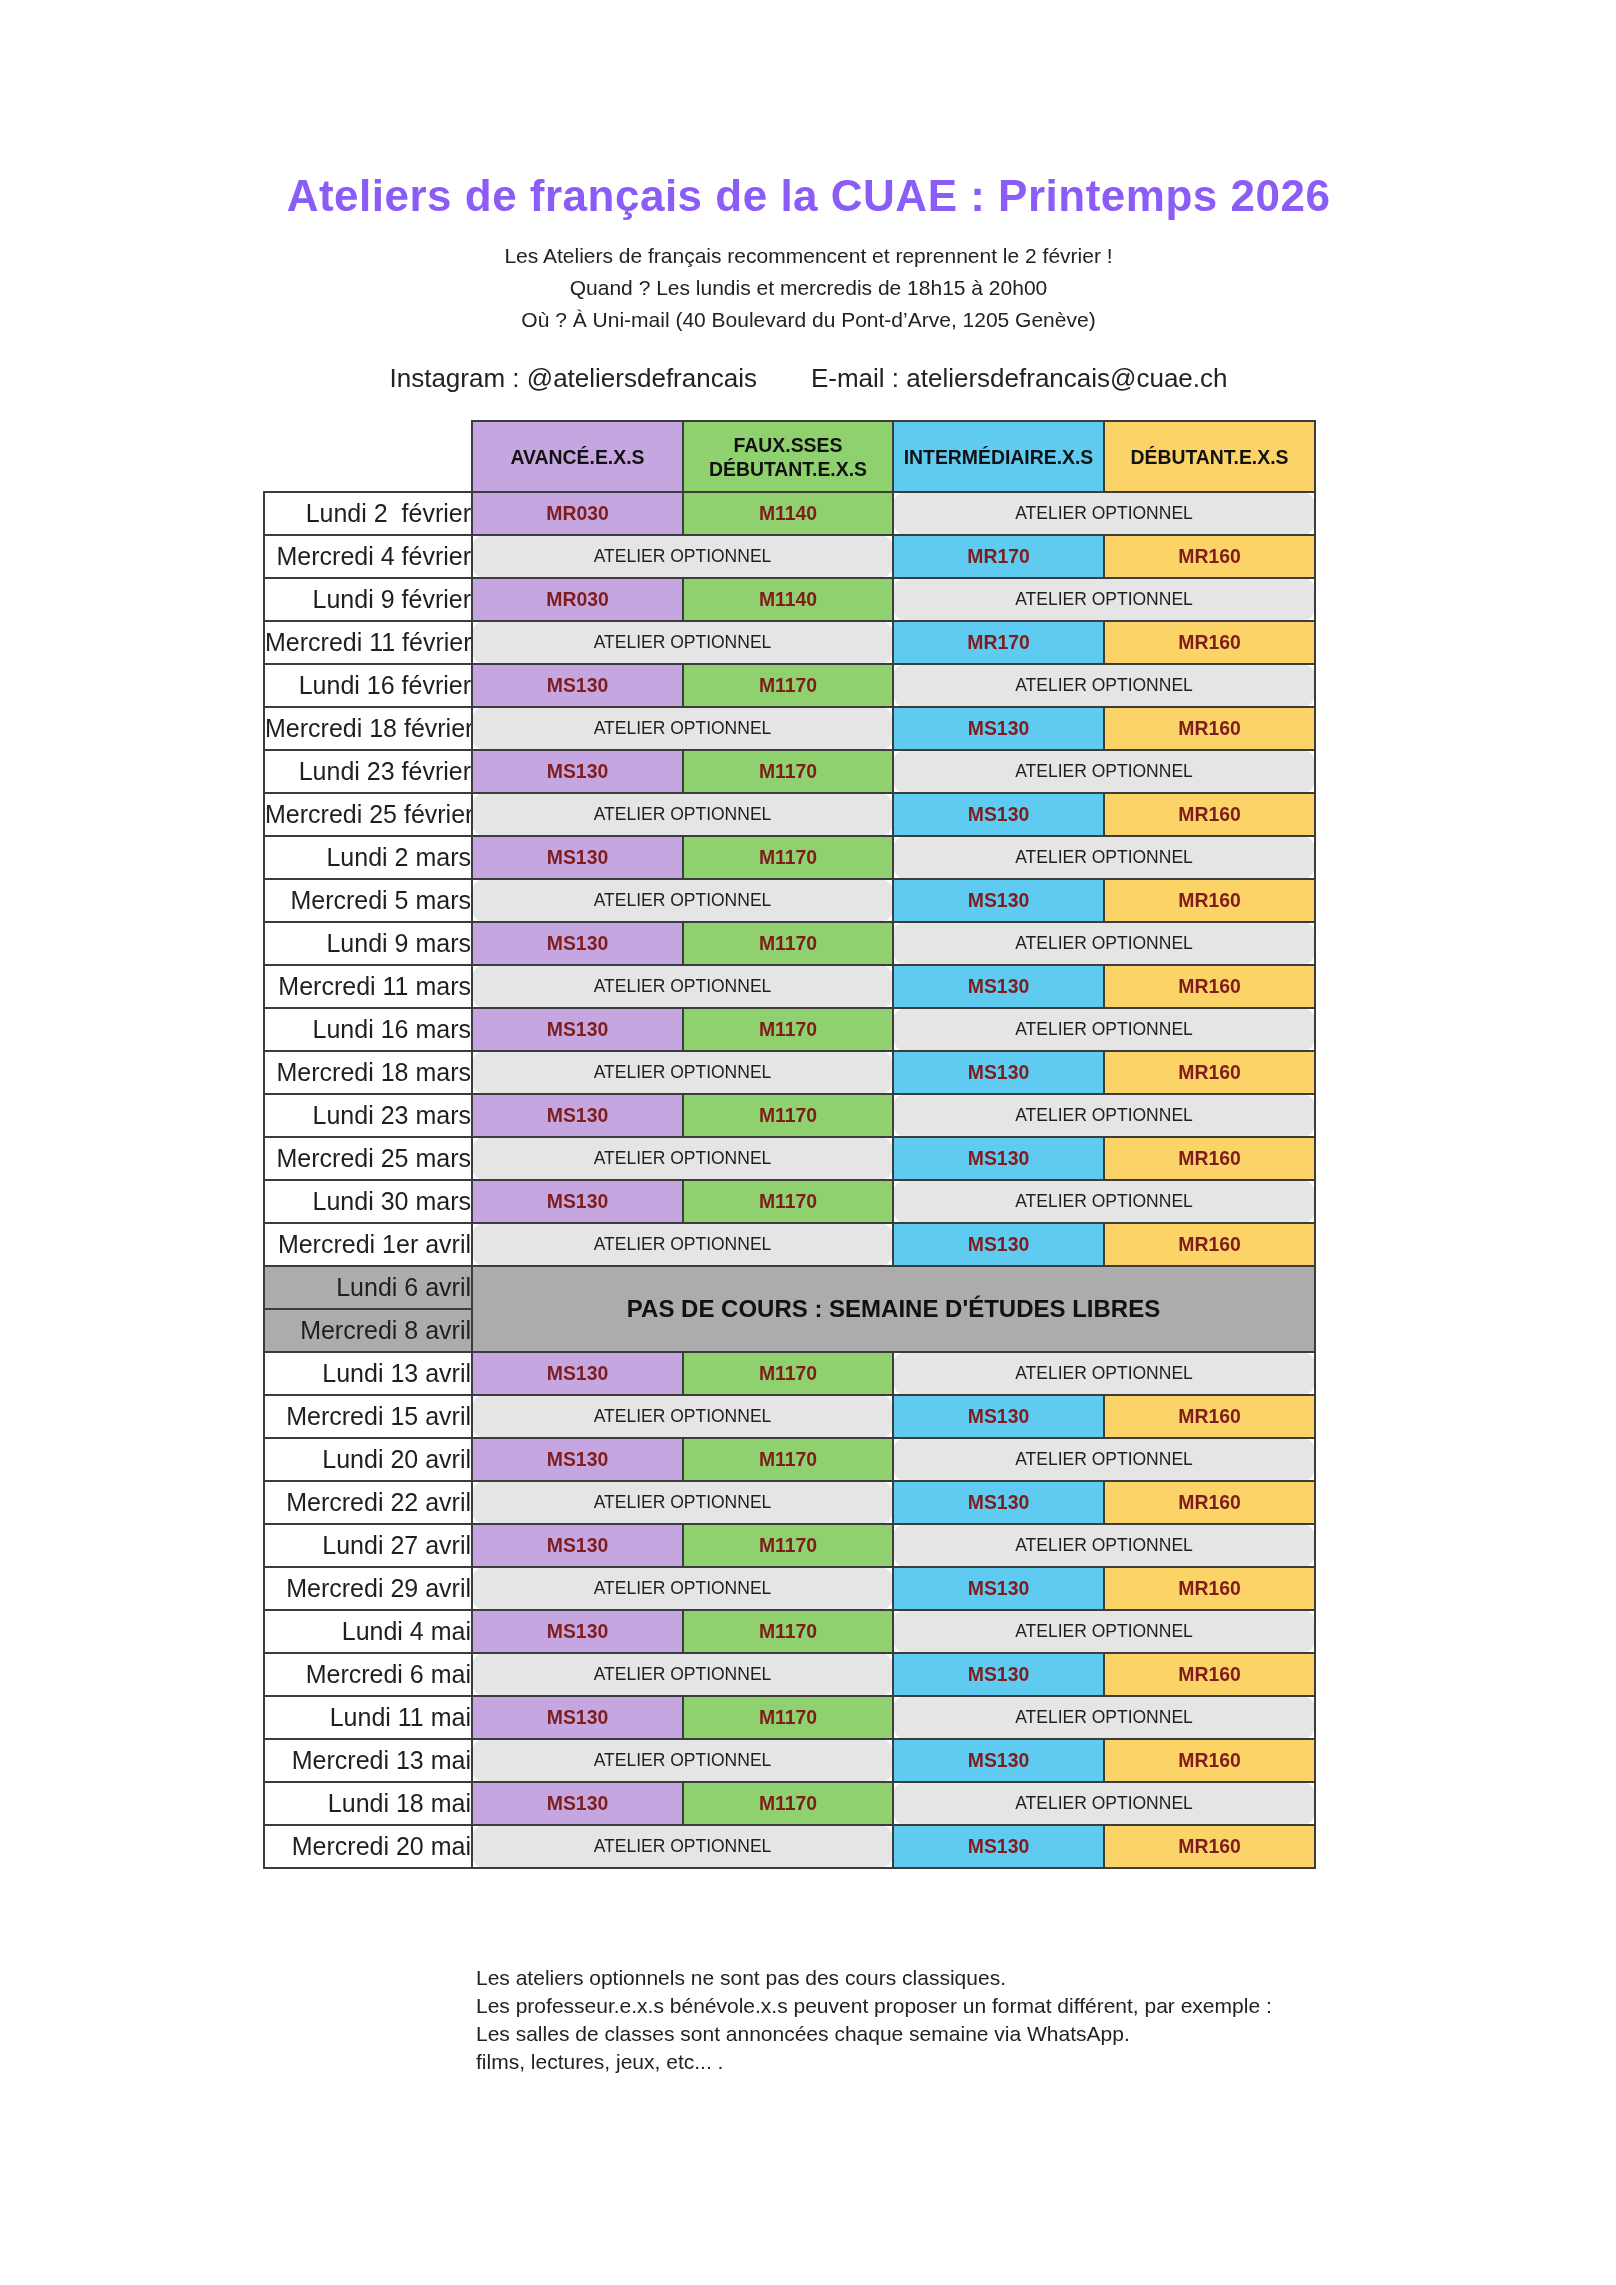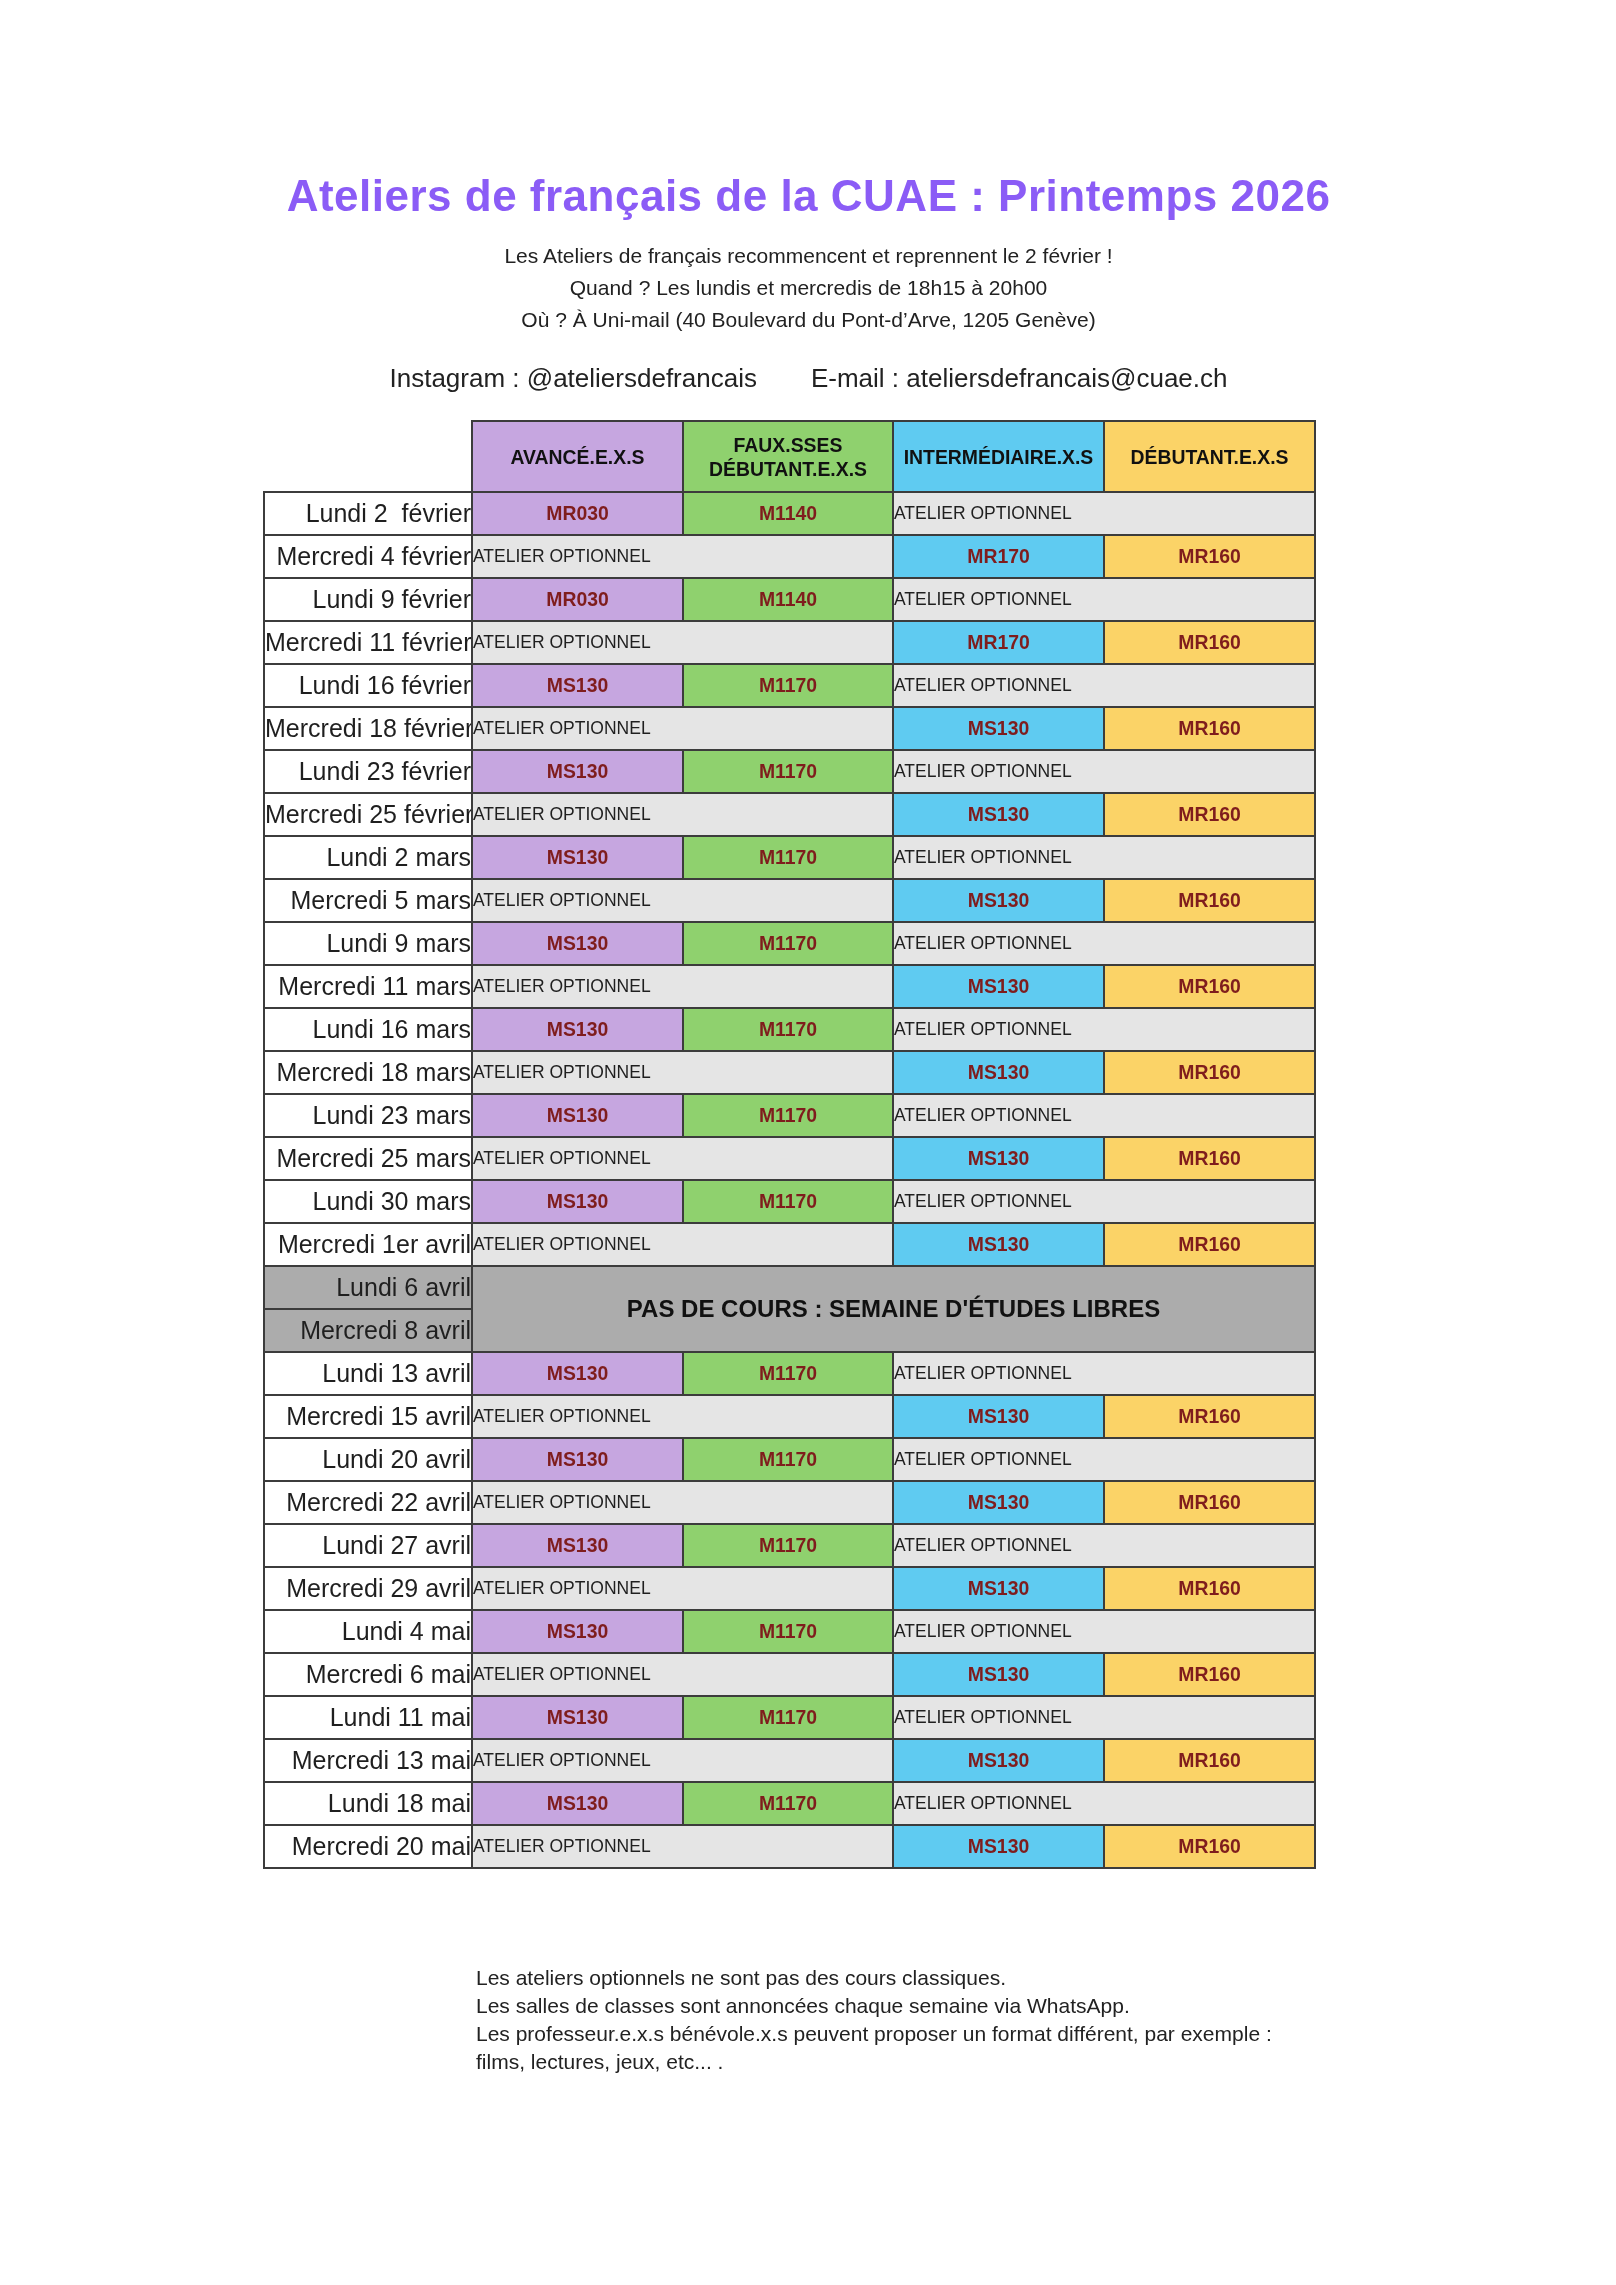--- a/index.html
+++ b/index.html
@@ -88,22 +88,24 @@
   }
   td.cell-code {
     text-align: center;
     font-size: 19.4px;
     font-weight: bold;
     color: #7f1d1d;
     margin-left: 28px;
   }
   td.cell-optional {
     background: var(--c-optional, #E5E5E5);
+    text-align: center;
     font-size: 17.5px;
     color: #1f1f1f;
+    border-radius: 13px;
   }
   td.cell-closed {
     background: var(--c-closed, #ACACAC);
     text-align: center;
     font-size: 24px;
     font-weight: bold;
     color: #111111;
   }
   td.closed-date { background: var(--c-closed, #ACACAC); }
   td.closed-first  { border-bottom-width: 1.8px; }
@@ -341,19 +343,19 @@
             <td class="cell-optional" colspan="2">ATELIER OPTIONNEL</td>
             <td class="cell-code col-inter">MS130</td>
             <td class="cell-code col-debutant">MR160</td>
           </tr>
         </tbody>
     </table>
   </div>
 
   <div class="footer-notes">
     <div>Les ateliers optionnels ne sont pas des cours classiques.</div>
+    <div>Les professeur.e.x.s bénévole.x.s peuvent proposer un format différent, par exemple :</div>
     <div>Les salles de classes sont annoncées chaque semaine via WhatsApp.</div>
-    <div>Les professeur.e.x.s bénévole.x.s peuvent proposer un format différent, par exemple :</div>
     <div>films, lectures, jeux, etc... .</div>
   </div>
 
 </div>
 
 
 </body></html>

